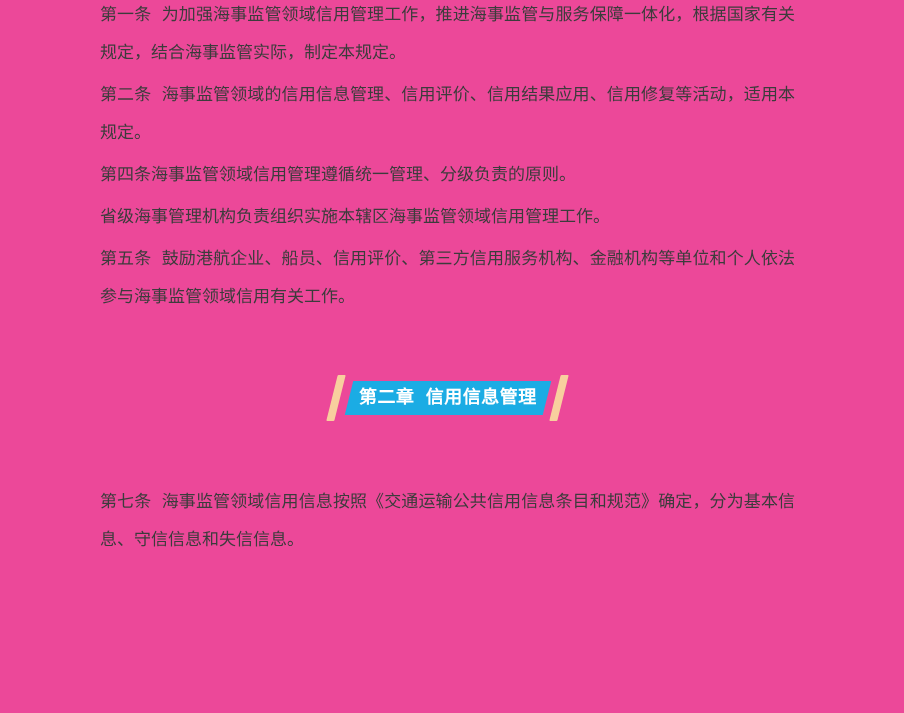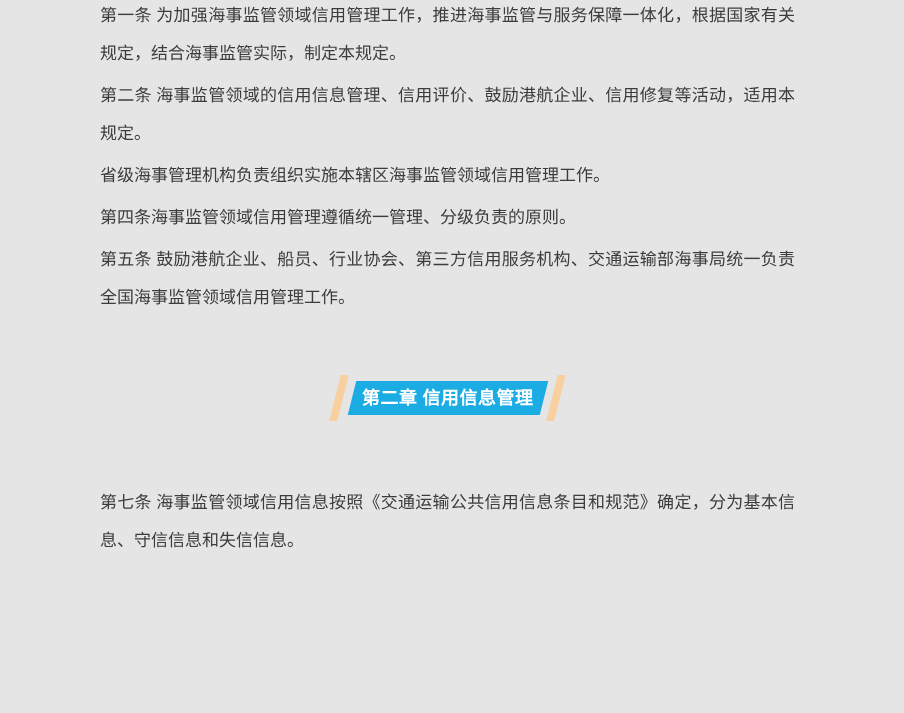--- a/index.html
+++ b/index.html
@@ -4,23 +4,23 @@
 <style>
   html, body {
     margin: 0;
     padding: 0;
     background: #ffffff;
   }
   .page {
     position: relative;
     width: 904px;
     height: 713px;
-    background: #e5e5e5;
+    background: #ec4899;
     overflow: hidden;
-    font-family: Liberation Serif, serif;
+    font-family: Liberation Mono, monospace;
   }
   .article {
     position: absolute;
     left: 100px;
     top: -3px;
     width: 695px;
     color: #3c3c3c;
     font-size: 17px;
     line-height: 38px;
     text-align: justify;
@@ -64,24 +64,24 @@
     transform: skewX(14deg);
   }
 </style>
 </head>
 <body>
 
 <div class="page">
   <div class="article">
 
     <p>第一条 为加强海事监管领域信用管理工作，推进海事监管与服务保障一体化，根据国家有关规定，结合海事监管实际，制定本规定。</p>
-    <p>第二条 海事监管领域的信用信息管理、信用评价、鼓励港航企业、信用修复等活动，适用本规定。</p>
+    <p>第二条 海事监管领域的信用信息管理、信用评价、信用结果应用、信用修复等活动，适用本规定。</p>
+    <p>第四条海事监管领域信用管理遵循统一管理、分级负责的原则。</p>
     <p>省级海事管理机构负责组织实施本辖区海事监管领域信用管理工作。</p>
-    <p>第四条海事监管领域信用管理遵循统一管理、分级负责的原则。</p>
-    <p>第五条 鼓励港航企业、船员、行业协会、第三方信用服务机构、交通运输部海事局统一负责全国海事监管领域信用管理工作。</p>
+    <p>第五条 鼓励港航企业、船员、信用评价、第三方信用服务机构、金融机构等单位和个人依法参与海事监管领域信用有关工作。</p>
 
     <div class="chapter">
       <span class="stripe"></span>
       <span class="banner">
         <span class="banner-text">第二章 信用信息管理</span>
       </span>
       <span class="stripe"></span>
     </div>
 
     <p>第七条 海事监管领域信用信息按照《交通运输公共信用信息条目和规范》确定，分为基本信息、守信信息和失信信息。</p>

